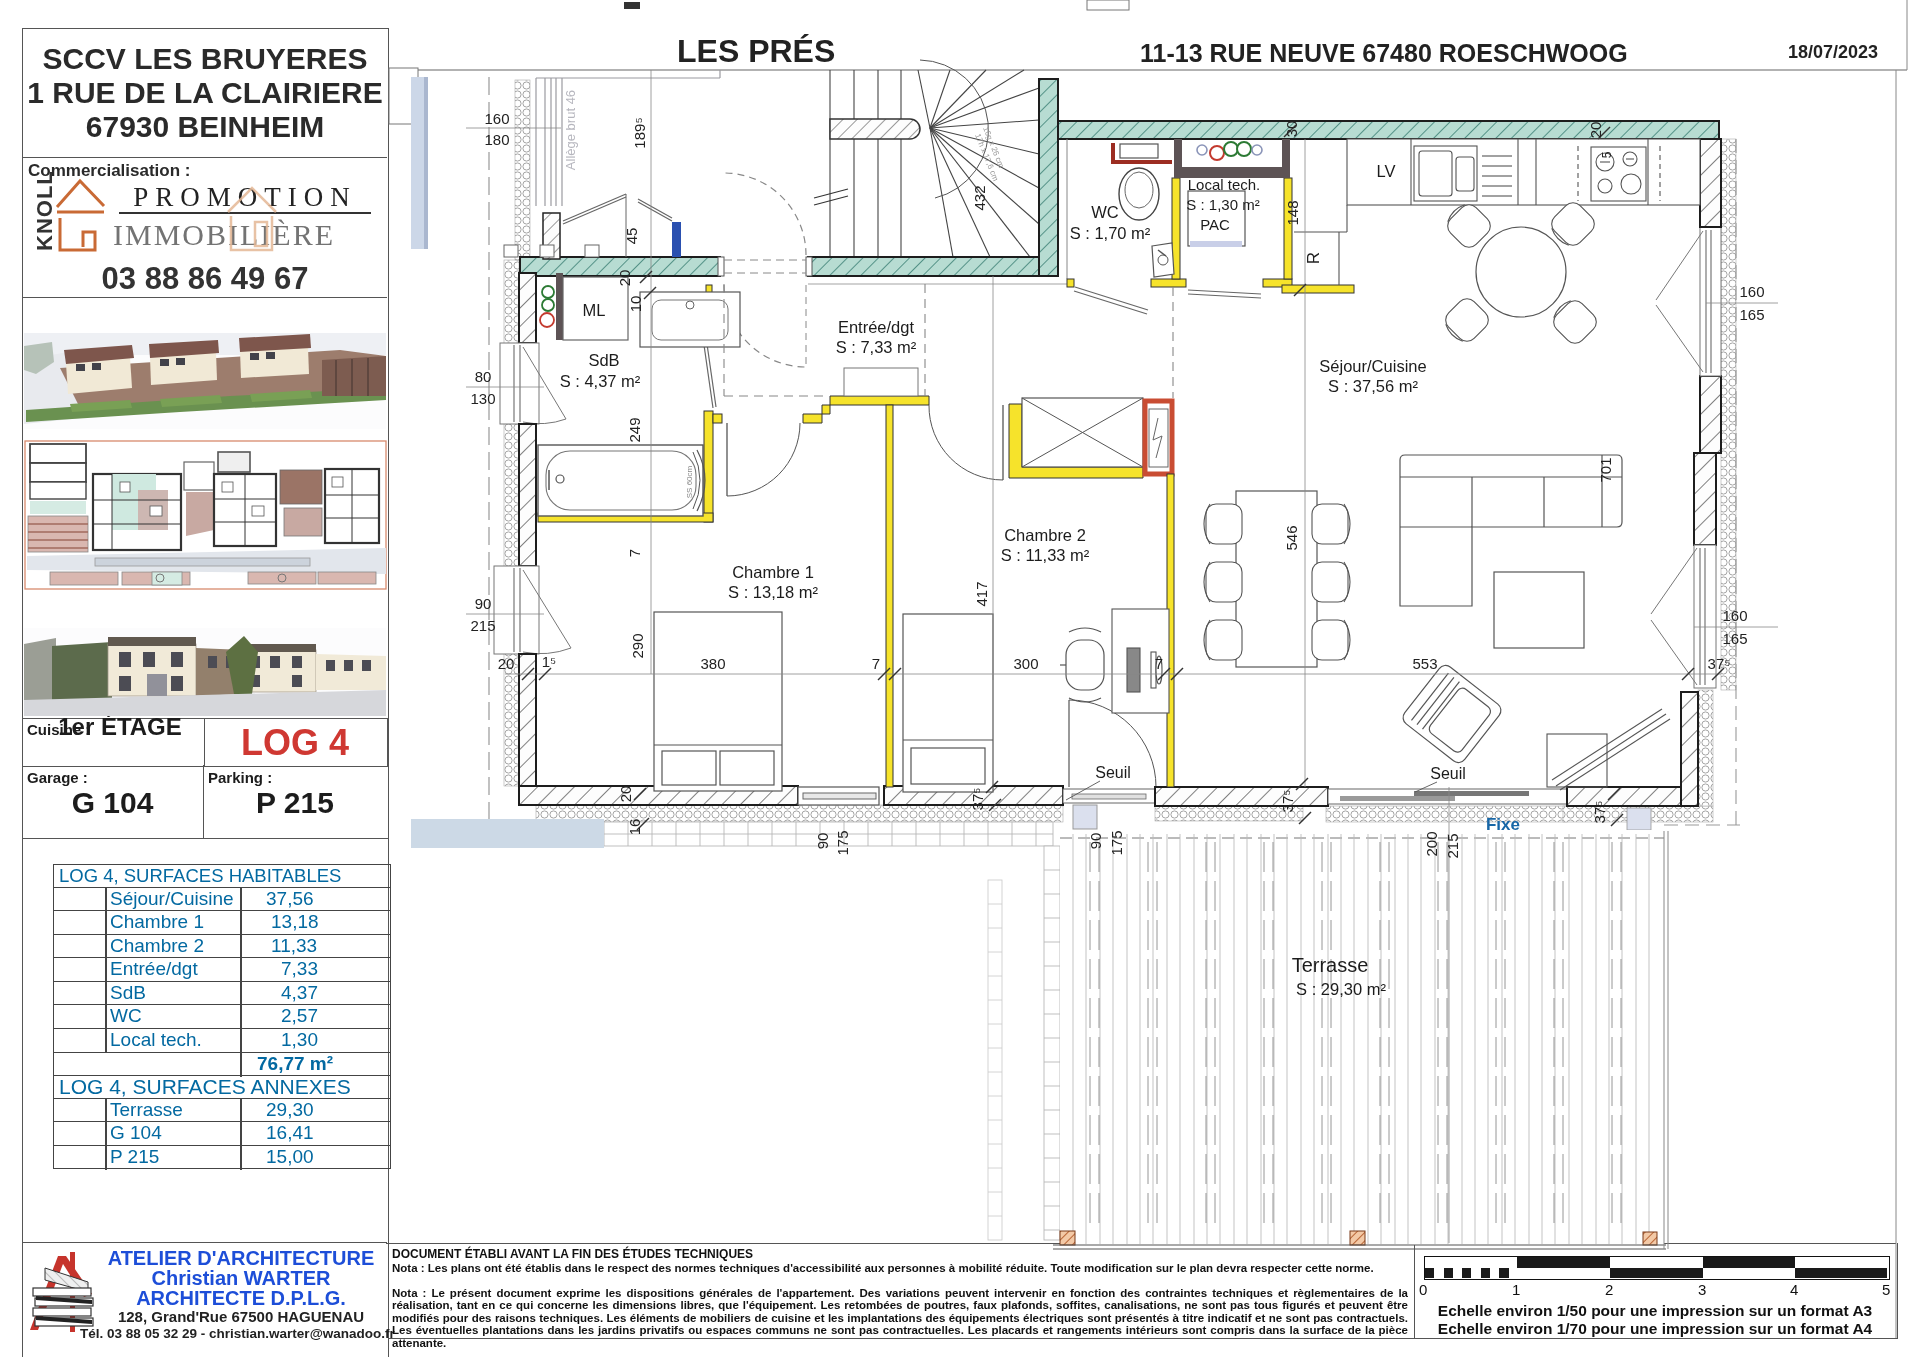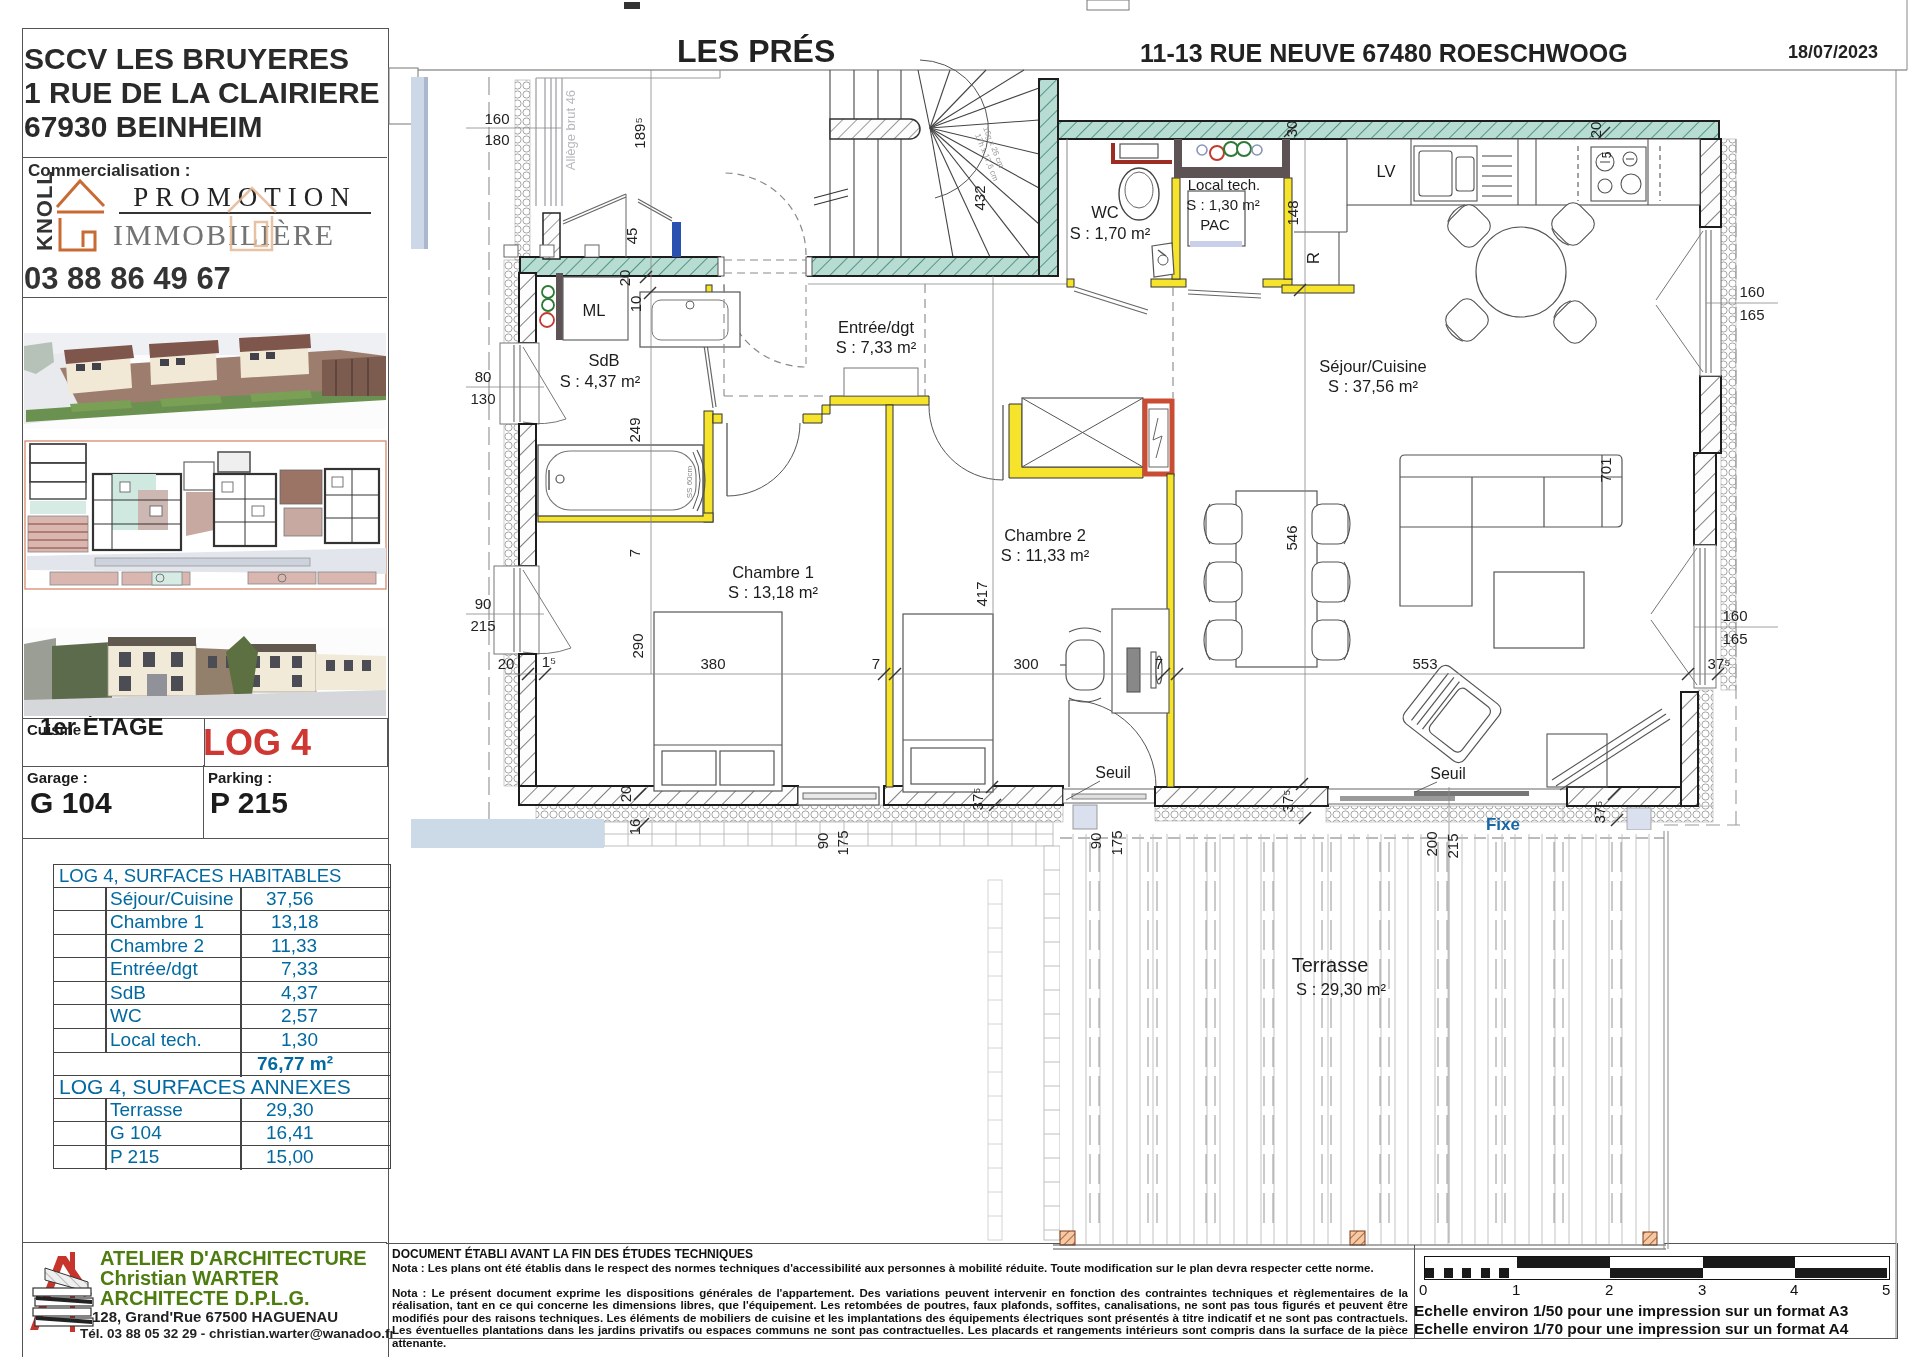--- a/index.html
+++ b/index.html
@@ -1,19 +1,19 @@
 <!DOCTYPE html>
 <html><head>
 <meta charset="utf-8">
 <style>
 html,body{margin:0;padding:0;background:#fff}
 #page{position:relative;width:1920px;height:1357px;background:#ffffff;font-family:"Liberation Sans",sans-serif;overflow:hidden;color:#1c1c1c}
 .abs{position:absolute}
 .b{font-weight:bold}
-.ctr{}
+.ctr{text-align:center}
 svg text{font-family:"Liberation Sans",sans-serif}
 .serif{font-family:"Liberation Serif",serif}
 </style>
 </head>
 <body>
 <div id="page">
 
 <div class="abs" style="left:22px;top:28px;width:365px;height:1329px;border-left:1.5px solid #555;border-top:1.5px solid #555;border-right:1.5px solid #555"></div>
 
 <div class="abs ctr b" style="left:24px;top:42px;width:362px;font-size:30px;line-height:34px;color:#2a2a2a">SCCV LES BRUYERES<br>1 RUE DE LA CLAIRIERE<br>67930 BEINHEIM</div>
@@ -71,21 +71,21 @@
   <div style="height:22.5px;line-height:21px;border-bottom:1.5px solid #444;padding-left:5px;box-sizing:border-box;white-space:nowrap;font-size:21px">LOG 4, SURFACES ANNEXES</div>
   <div style="height:23.6px;line-height:22px;border-bottom:1.5px solid #444;padding-left:56px;box-sizing:border-box">Terrasse<span style="position:absolute;left:212px">29,30</span></div>
   <div style="height:23.6px;line-height:22px;border-bottom:1.5px solid #444;padding-left:56px;box-sizing:border-box">G 104<span style="position:absolute;left:212px">16,41</span></div>
   <div style="height:23.6px;line-height:22px;padding-left:56px;box-sizing:border-box">P 215<span style="position:absolute;left:212px">15,00</span></div>
   <div style="position:absolute;left:186px;top:22.5px;width:1.5px;height:189px;background:#444"></div>
       <div style="position:absolute;left:186px;top:234px;width:1.5px;height:71px;background:#444"></div>
 </div>
 
 <div class="abs" style="left:22px;top:1242px;width:365px;border-top:1.5px solid #555"></div>
 
-<div class="abs ctr b" style="left:100px;top:1248px;width:298px;font-size:20px;line-height:20px;color:#4d7c0f;white-space:nowrap">ATELIER D'ARCHITECTURE<br>Christian WARTER<br>ARCHITECTE D.P.L.G.</div>
+<div class="abs ctr b" style="left:92px;top:1248px;width:298px;font-size:20px;line-height:20px;color:#1d4ed8;white-space:nowrap">ATELIER D'ARCHITECTURE<br>Christian WARTER<br>ARCHITECTE D.P.L.G.</div>
 
 <div class="abs ctr b" style="left:92px;top:1308px;width:298px;font-size:15px;color:#222;white-space:nowrap">128, Grand'Rue 67500 HAGUENAU</div>
 
 <div class="abs ctr b" style="left:80px;top:1326px;width:310px;font-size:13.5px;color:#222;white-space:nowrap">Tél. 03 88 05 32 29 - christian.warter@wanadoo.fr</div>
 
 <div class="abs b" style="left:677px;top:33px;font-size:32px;color:#222">LES PRÉS</div>
 
 <div class="abs b" style="left:1140px;top:39px;font-size:25px;color:#222">11-13 RUE NEUVE 67480 ROESCHWOOG</div>
 
 <div class="abs b" style="left:1788px;top:42px;font-size:18px;color:#222">18/07/2023</div>

